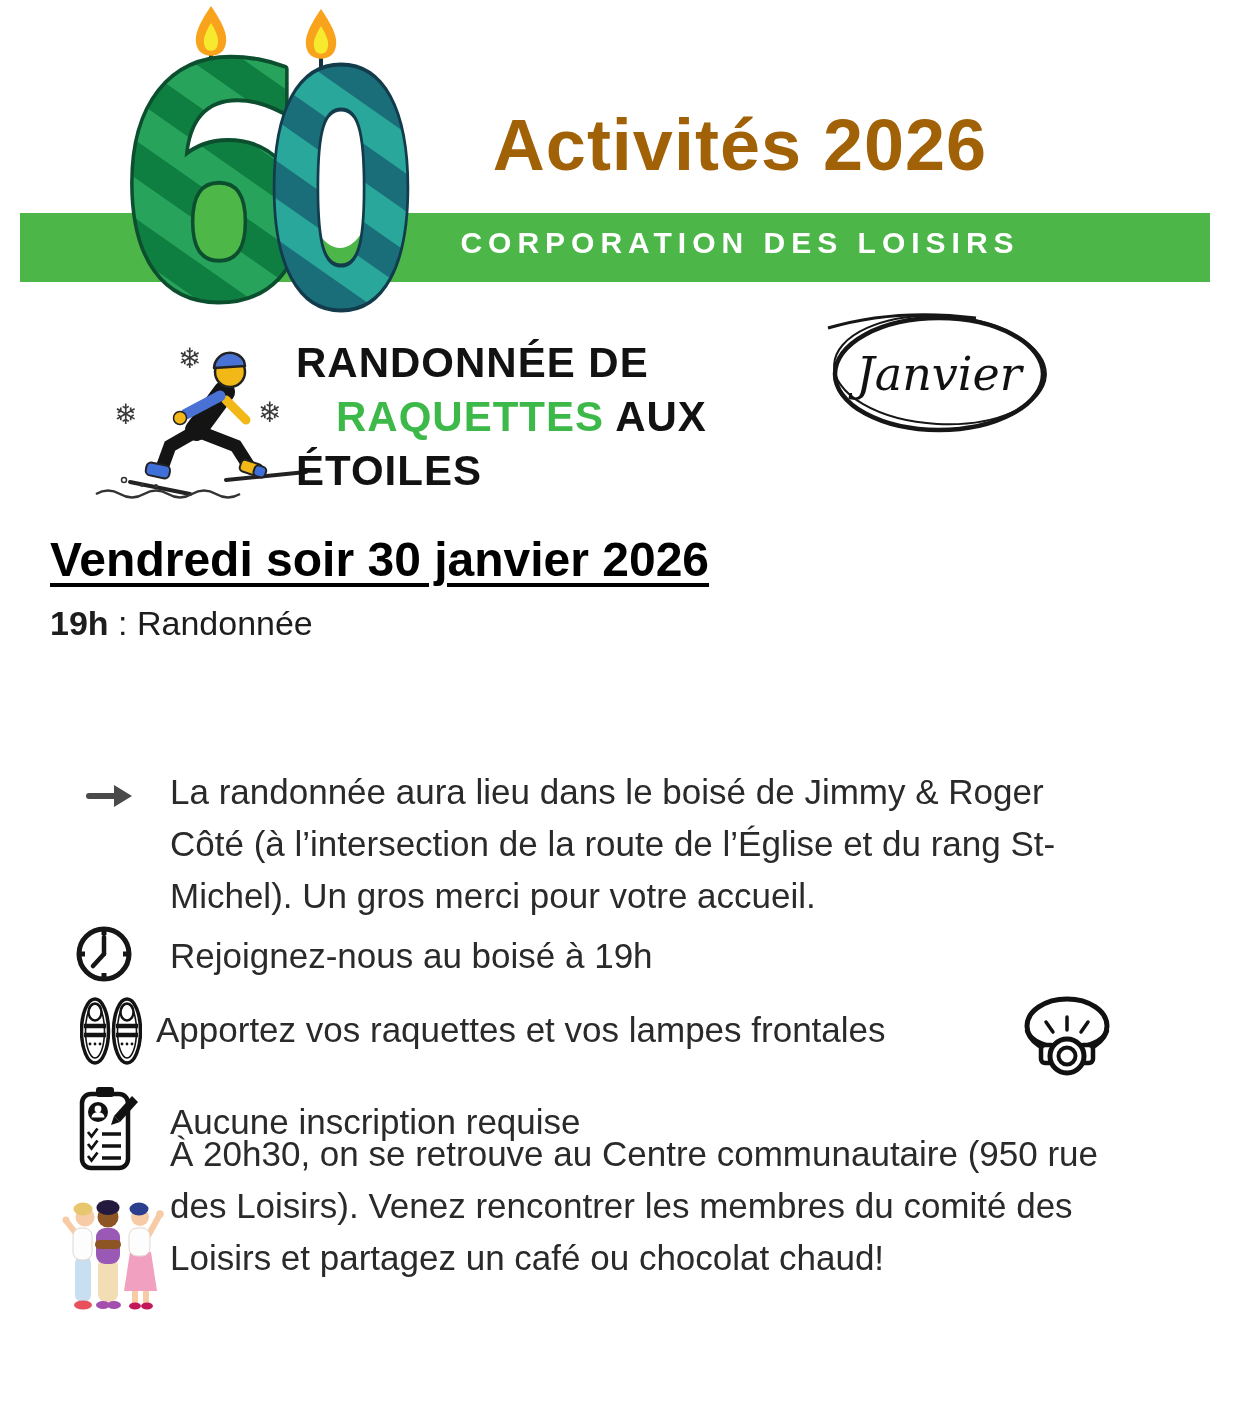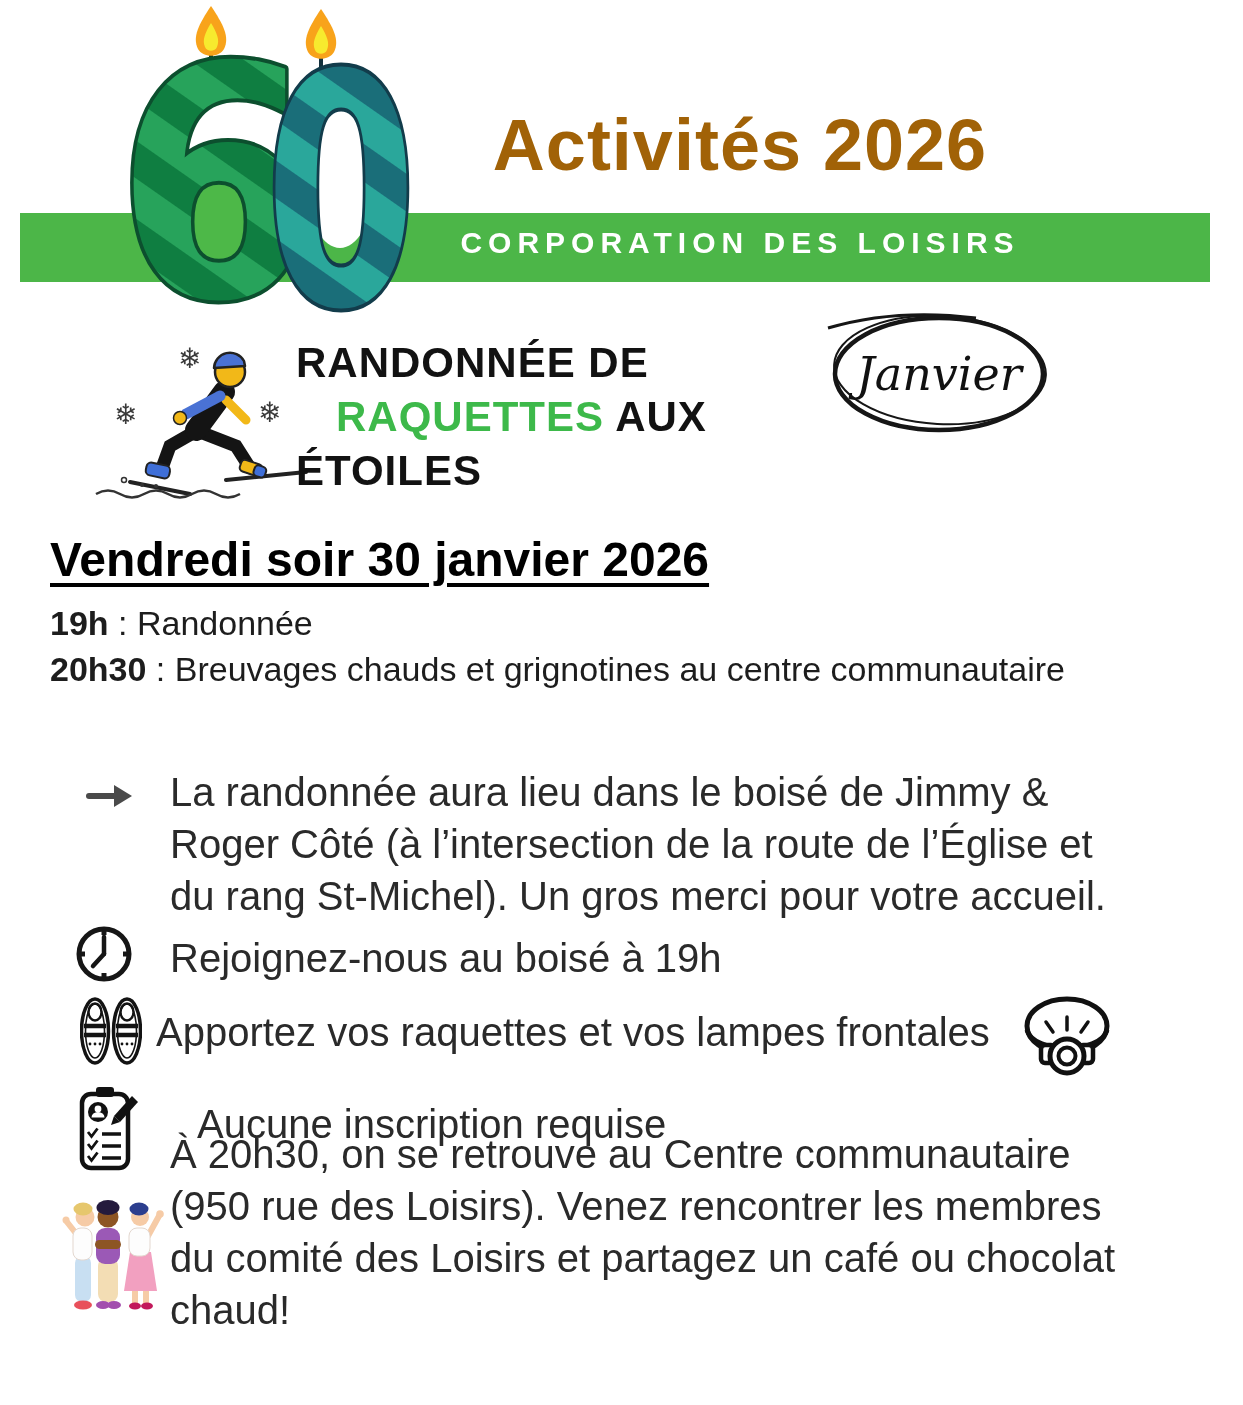--- a/index.html
+++ b/index.html
@@ -21,31 +21,31 @@
                font-weight:bold;letter-spacing:1px;color:#121212;}
   .green-word{color:#3db94a;margin-left:40px;}
   .janvier{left:826px;top:302px;}
 
   .date-heading{left:50px;top:532px;font-size:48px;font-weight:bold;color:#000;
                 text-decoration:underline;text-decoration-thickness:3.5px;text-underline-offset:7px;}
   .schedule{left:50px;top:600px;width:1170px;font-size:34px;line-height:46px;color:#1d1d1d;}
   .b{font-weight:bold;}
 
   
-  .detail-text{font-size:40px;color:#2a2a2a;}
+  .detail-text{font-size:35px;color:#2a2a2a;}
   .p-wrap{line-height:52px;}
   .arrow-icon{left:86px;top:782px;}
   .p1{left:170px;top:766px;width:950px;}
   .clock-icon{left:74px;top:924px;}
   .t2{left:170px;top:936px;}
   .snowshoes-icon{left:80px;top:996px;}
   .t3{left:156px;top:1010px;}
   .headlamp-icon{left:1020px;top:990px;}
   .clipboard-icon{left:76px;top:1084px;}
-  .t4{left:170px;top:1102px;margin-left:27px;}
+  .t4{left:170px;top:1102px;}
   .people-icon{left:58px;top:1194px;}
   .p5{left:170px;top:1128px;width:950px;}
 </style>
 </head>
 <body>
 
 <div class="page">
 
   <div class="abs banner"></div>
 
@@ -125,21 +125,20 @@
     <path d="M2,26 Q70,6 150,16" stroke="#161616" stroke-width="3" fill="none"></path>
     <ellipse cx="113" cy="72" rx="104" ry="56" fill="none" stroke="#161616" stroke-width="4.5"></ellipse>
     <ellipse cx="114" cy="68" rx="106" ry="54" fill="none" stroke="#161616" stroke-width="2" transform="rotate(3 114 68)"></ellipse>
     <text x="113" y="88" text-anchor="middle" font-size="46" font-style="italic" font-family="'DejaVu Serif',serif" fill="#111">Janvier</text>
   </svg>
 
   <div class="abs date-heading">Vendredi soir 30 janvier 2026</div>
 
   <div class="abs schedule">
     <div><span class="b">19h</span><span> : </span><span>Randonnée</span></div>
-    <div><span class="b">20h30</span><span> : </span><span>Breuvages chauds et grignotines au centre communautaire</span></div>
   </div>
 
   <svg class="abs arrow-icon" width="48" height="28" viewBox="0 0 48 28">
     <path d="M3,14 L30,14" stroke="#4a4a4a" stroke-width="6" stroke-linecap="round" fill="none"></path>
     <polygon points="28,3 46,14 28,25" fill="#4a4a4a"></polygon>
   </svg>
   <div class="abs detail-text p-wrap p1">La randonnée aura lieu dans le boisé de Jimmy &amp; Roger Côté (à l’intersection de la route de l’Église et du rang St-Michel). Un gros merci pour votre accueil.</div>
 
   <svg class="abs clock-icon" width="60" height="60" viewBox="0 0 60 60">
     <circle cx="30" cy="30" r="25" fill="none" stroke="#161616" stroke-width="5"></circle>

